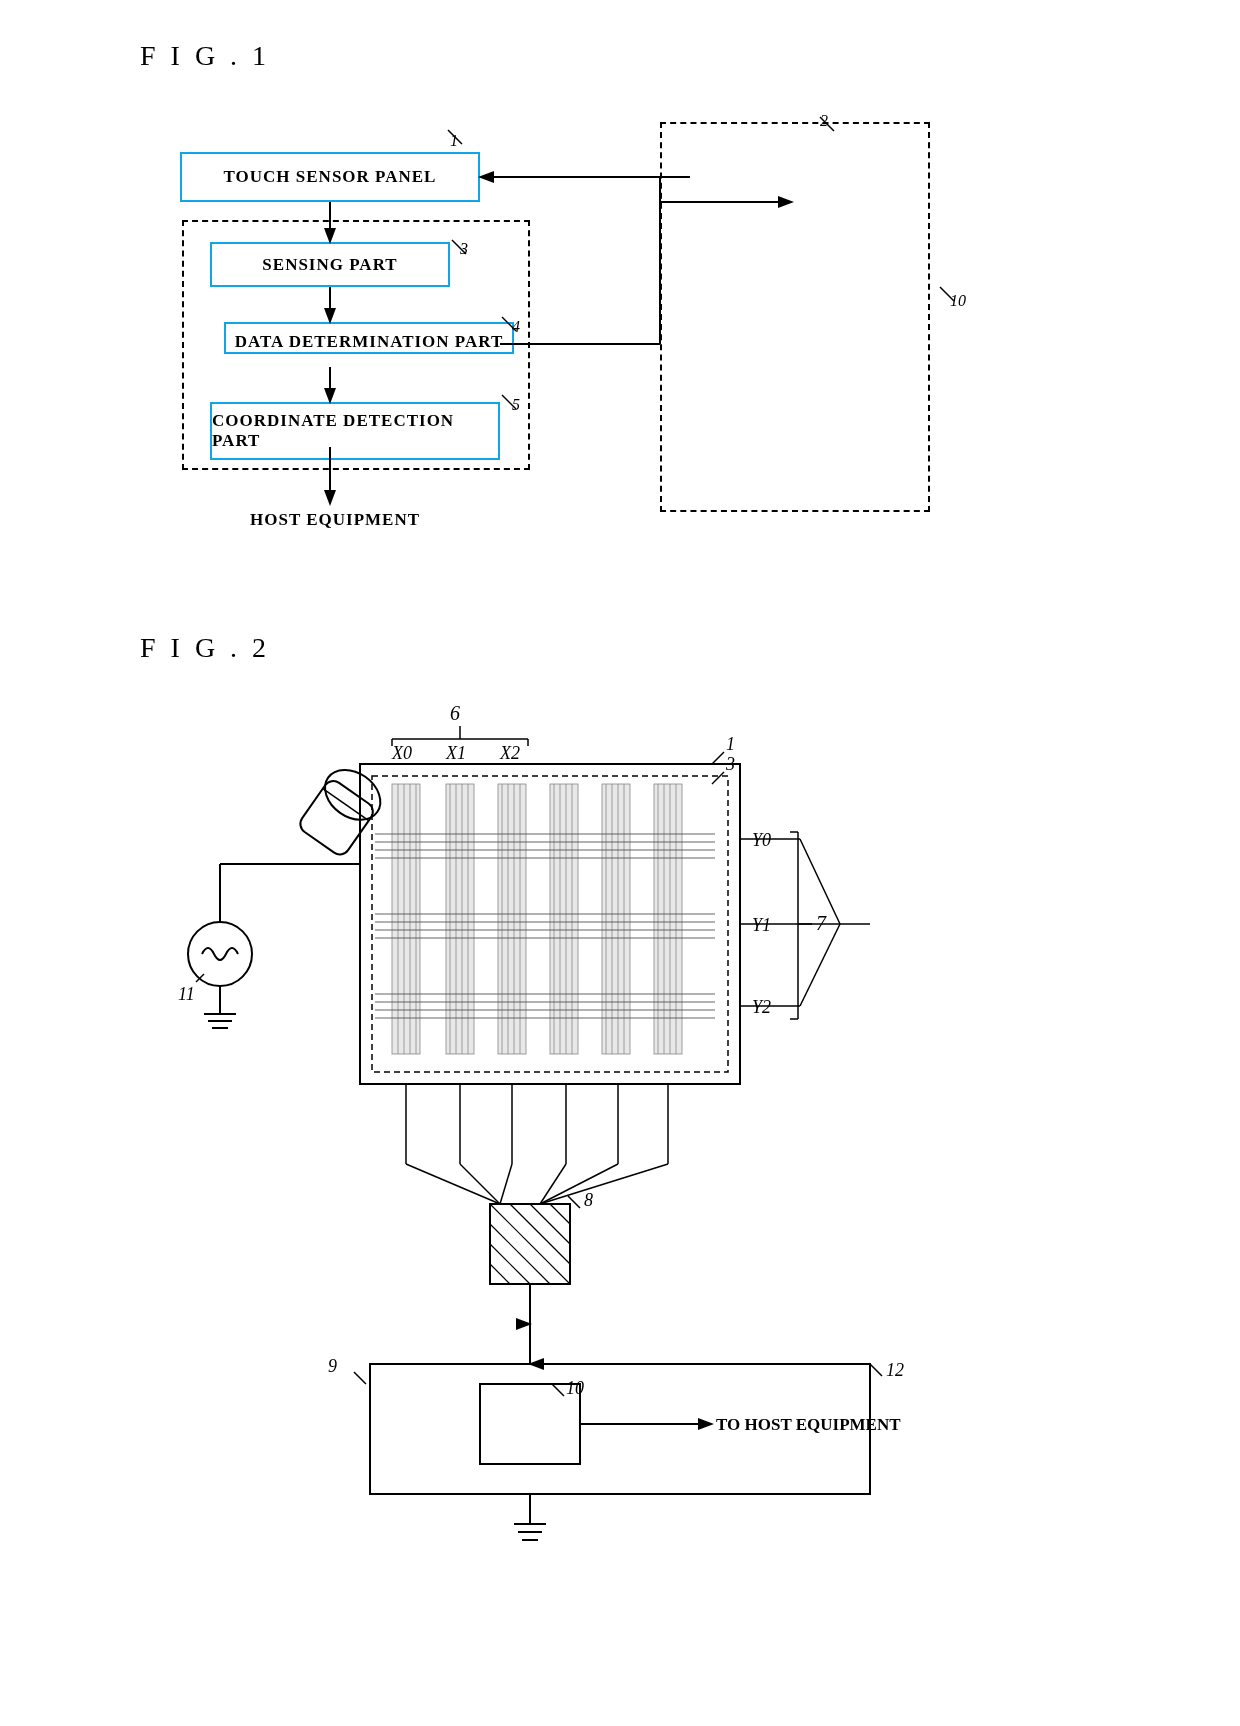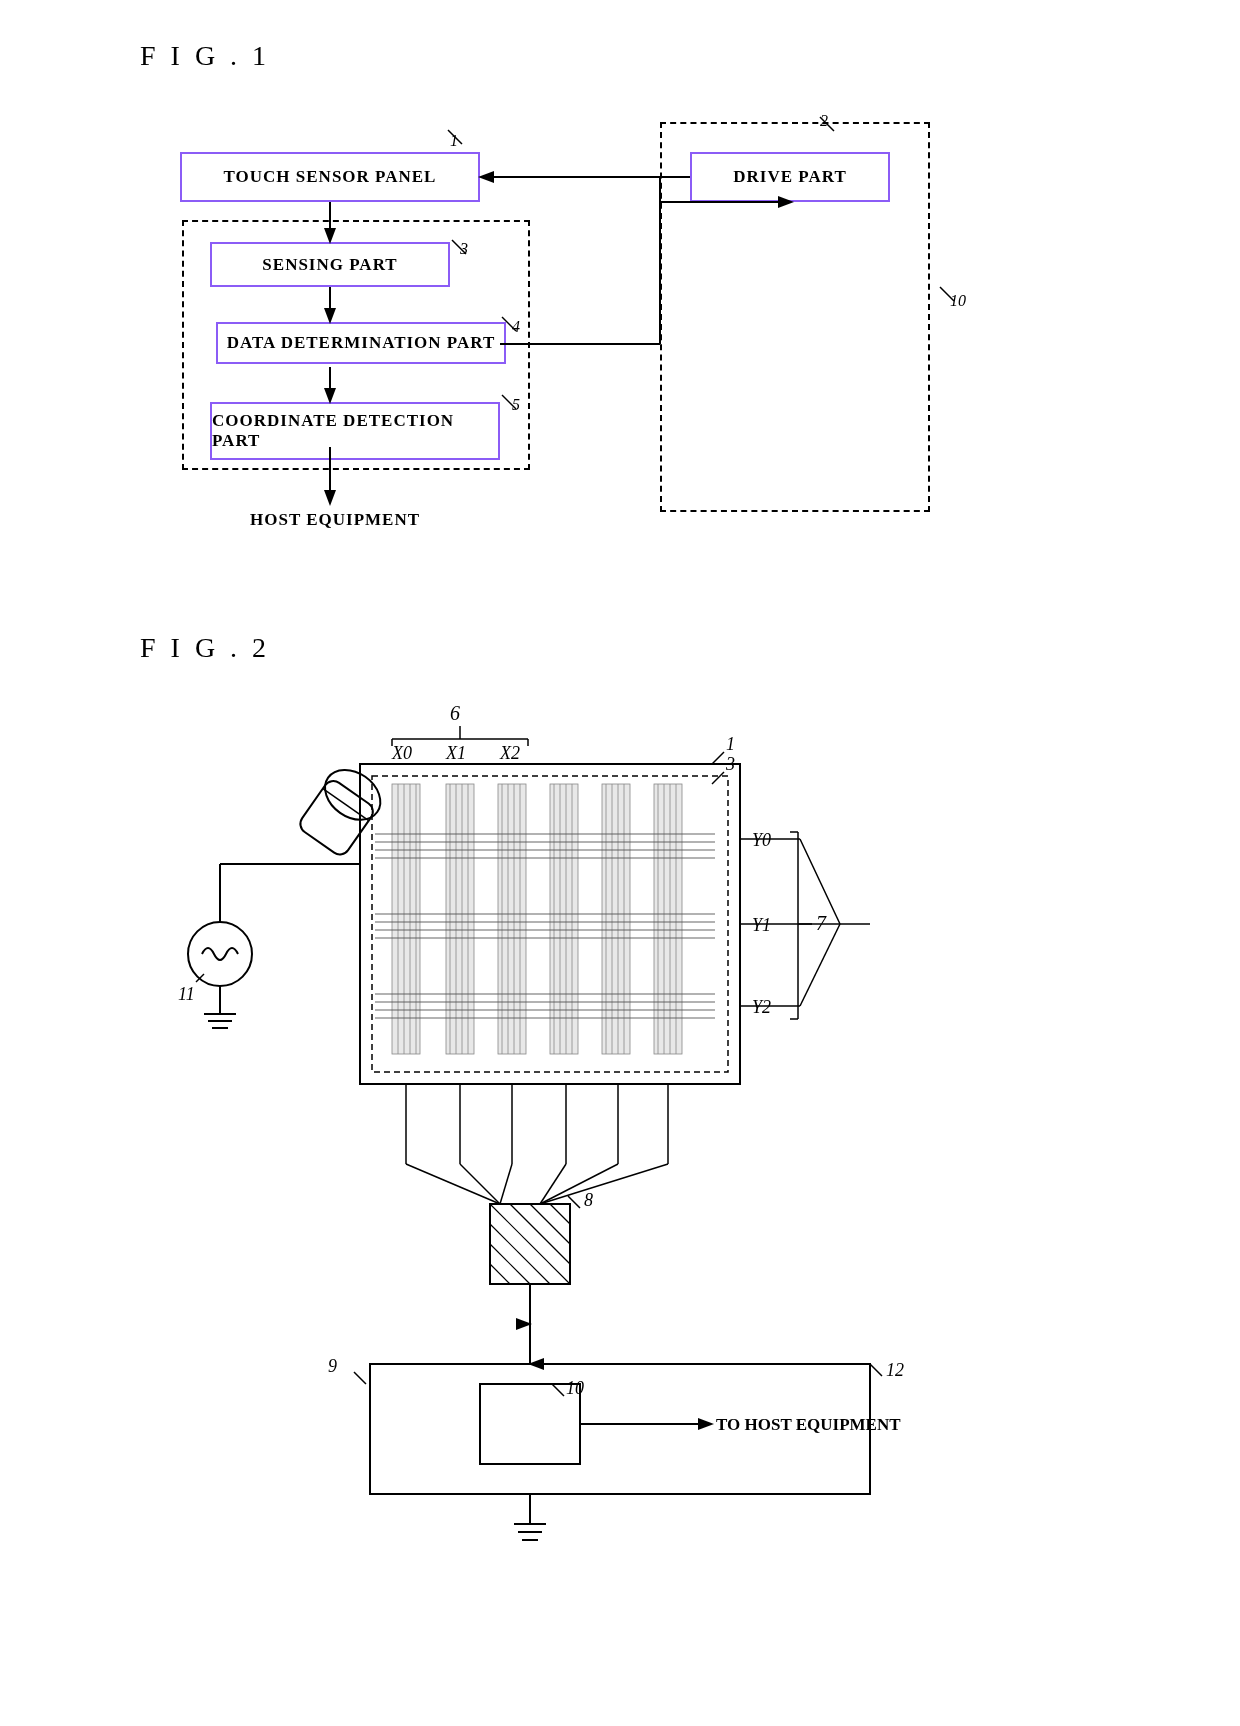--- a/index.html
+++ b/index.html
@@ -33,21 +33,21 @@
       position: relative;
       width: 820px;
       height: 440px;
       margin-left: 60px;
       margin-bottom: 80px;
     }
 
     
     .box {
       position: absolute;
-      border: 2px solid #8b5cf6;
+      border: 2px solid #0ea5e9;
       display: flex;
       align-items: center;
       justify-content: center;
       background: #fff;
       font-size: 17px;
       letter-spacing: 1px;
       font-weight: bold;
     }
 
     .touch-sensor-box {
@@ -66,23 +66,24 @@
 
     .sensing-part-box {
       width: 240px;
       height: 45px;
       top: 130px;
       left: 70px;
     }
 
     .data-det-box {
       width: 290px;
-      height: 42px;
+      height: 32px;
       top: 210px;
-      left: 76px;
+      left: 84px;
+      align-items: flex-end;
     }
 
     .coord-det-box {
       width: 290px;
       height: 58px;
       top: 290px;
       left: 70px;
     }
 
     
@@ -157,23 +158,20 @@
 <div class="page">
 
   <div class="fig1-title">F I G .  1</div>
 
   <div class="fig1-container">
 
     <div class="box touch-sensor-box">
       <span>TOUCH SENSOR PANEL</span>
     </div>
 
-    <div class="box drive-part-box">
-      <span>DRIVE PART</span>
-    </div>
 
     <div class="dashed-rect-inner"></div>
 
     <div class="dashed-rect-outer"></div>
 
     <div class="box sensing-part-box">
       <span>SENSING PART</span>
     </div>
 
     <div class="box data-det-box">

